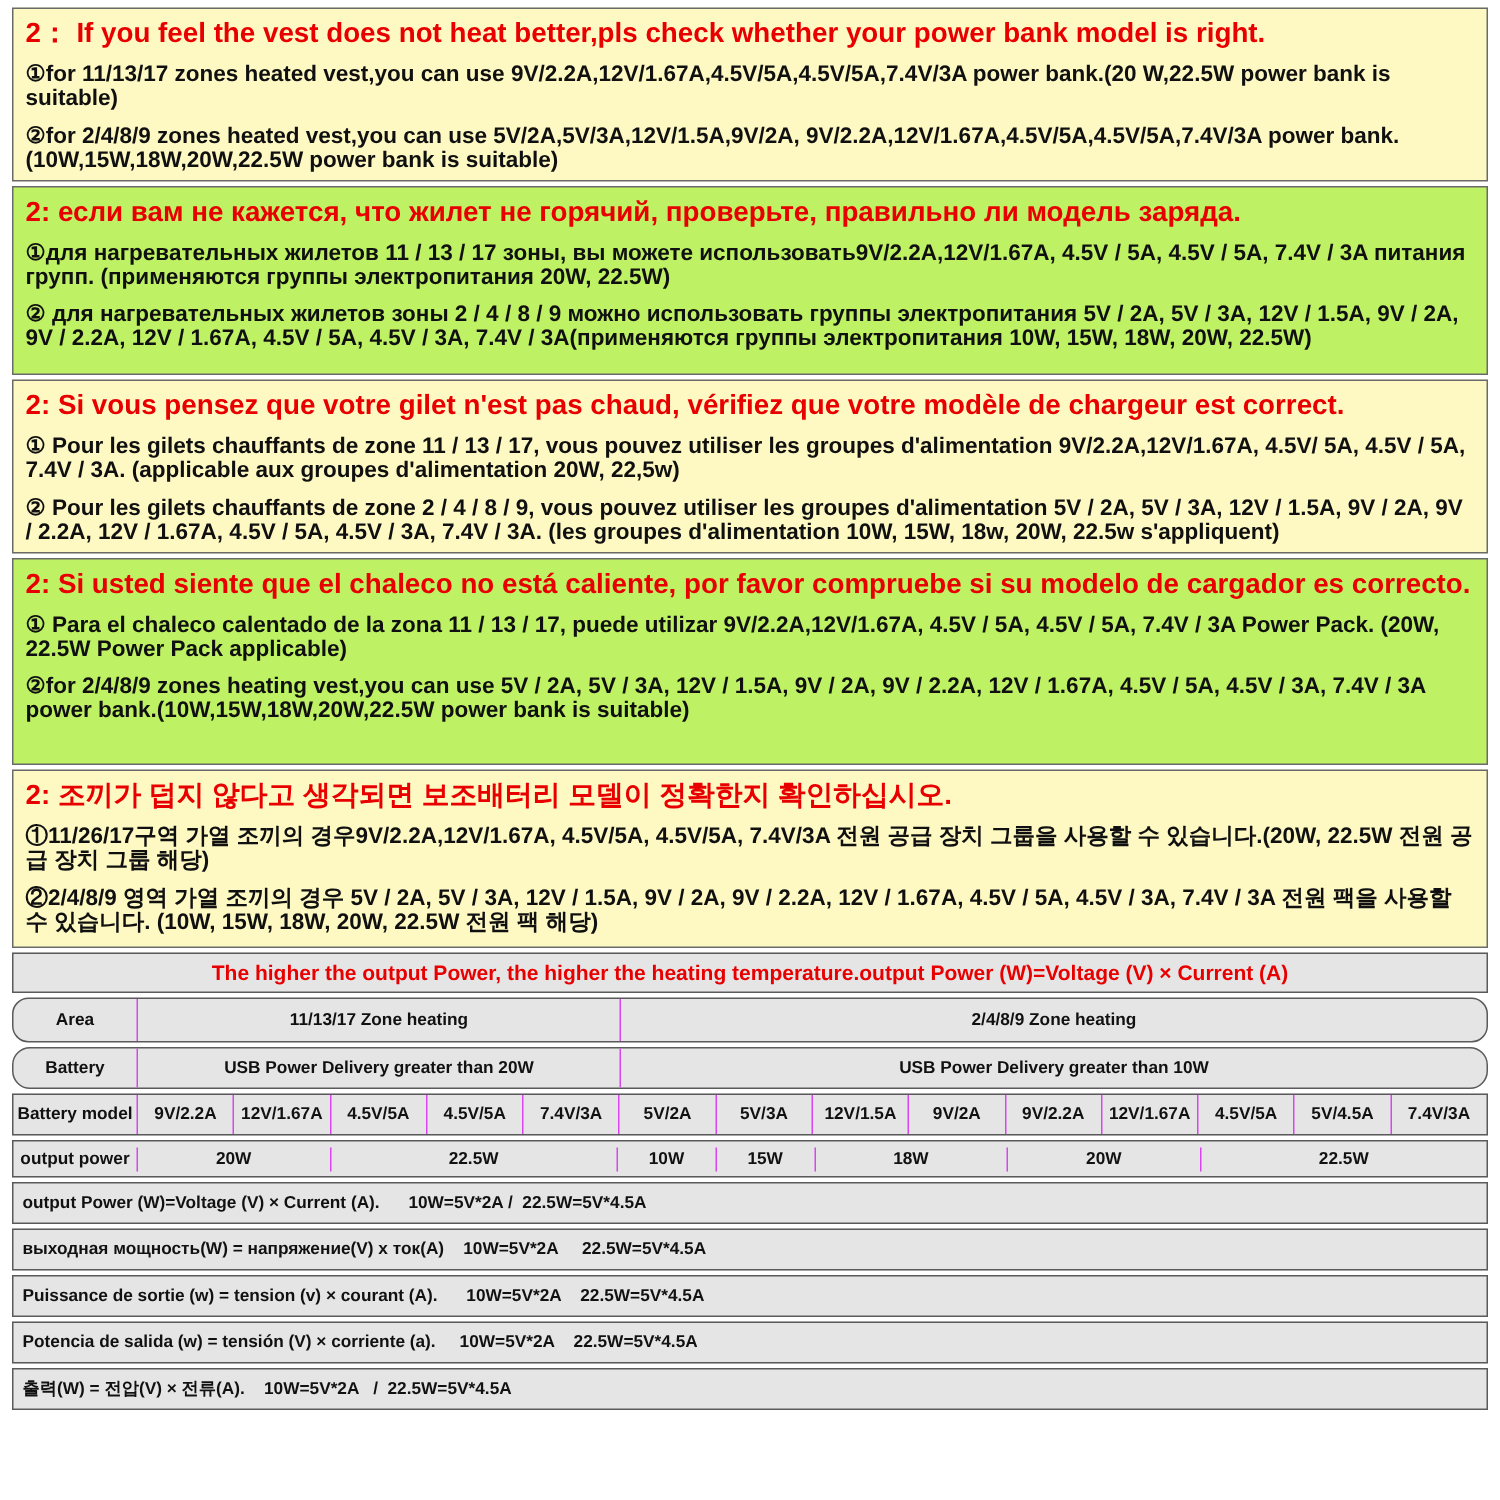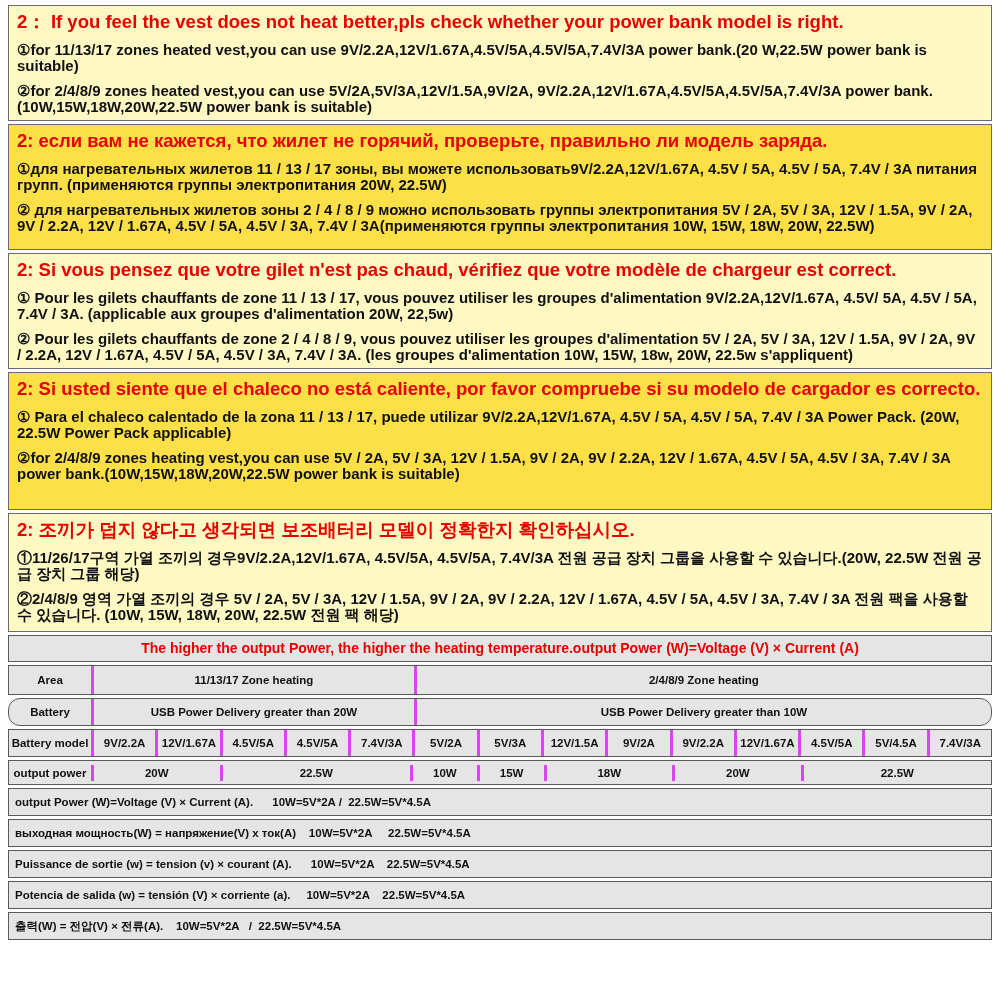--- a/index.html
+++ b/index.html
@@ -18,21 +18,21 @@
   .banner { background: #ef0a0a; border: 2px solid #151515; }
   .banner-title {
     text-align: center; color: #000; font-size: 25px; line-height: 29px;
     padding: 4px 6px 4px 6px; border-bottom: 2px solid #151515;
   }
   .banner-note { color: #000; font-size: 17px; line-height: 20px; padding: 3px 8px 5px 8px; }
 
   
   .sec { border: 1px solid #6a6a6a; padding: 3px 8px 4px 8px; }
   .sec.yellow { background: #fef9c3; }
-  .sec.blue { background: #fde047; }
+  .sec.blue { background: #bef264; }
   .sec h2 { margin: 2px 0 6px 0; font-size: 18.5px; line-height: 21px; color: #e80000; }
   .sec p { margin: 10px 0 2px 0; font-size: 15px; line-height: 15.5px; color: #101010; }
   .sec.s-en { min-height: 112px; }
   .sec.s-ru { min-height: 126px; }
   .sec.s-fr { min-height: 110px; }
   .sec.s-es { min-height: 138px; }
   .sec.s-kr { min-height: 119px; }
 
   
   .pink { background: #e5e5e5; border: 1px solid #5a5a5a; }
@@ -40,27 +40,27 @@
     text-align: center; color: #e80000; font-size: 14px; line-height: 17px;
     padding: 4px 4px;
   }
 
   .trow { display: flex; align-items: stretch; }
   .tlabel {
     width: 82px; flex: none; display: flex; align-items: center; justify-content: center;
     font-size: 11.5px; text-align: center; padding: 2px;
   }
   .tcell {
-    flex-grow: 1; flex-basis: 0; border-left: 3px solid #d946ef;
+    flex-grow: 1; flex-basis: 0; border-left: 1px solid #d946ef;
     display: flex; align-items: center; justify-content: center;
     font-size: 11.5px; text-align: center; padding: 2px 1px;
   }
   .sp1 { flex-grow: 1; } .sp2 { flex-grow: 2; } .sp3 { flex-grow: 3; }
   .sp5 { flex-grow: 5; } .sp9 { flex-grow: 9; }
-  .r-area { height: 30px; }
+  .r-area { height: 30px; border-radius: 11px; }
   .r-battery { height: 28px; border-radius: 12px; }
   .r-model { height: 28px; }
   .r-power { height: 25px; align-items: center; }
 
   .formula {
     font-size: 11.5px; line-height: 14px; padding: 6px 6px;
     white-space: pre-wrap; min-height: 26px;
   }
 </style>
 </head>

